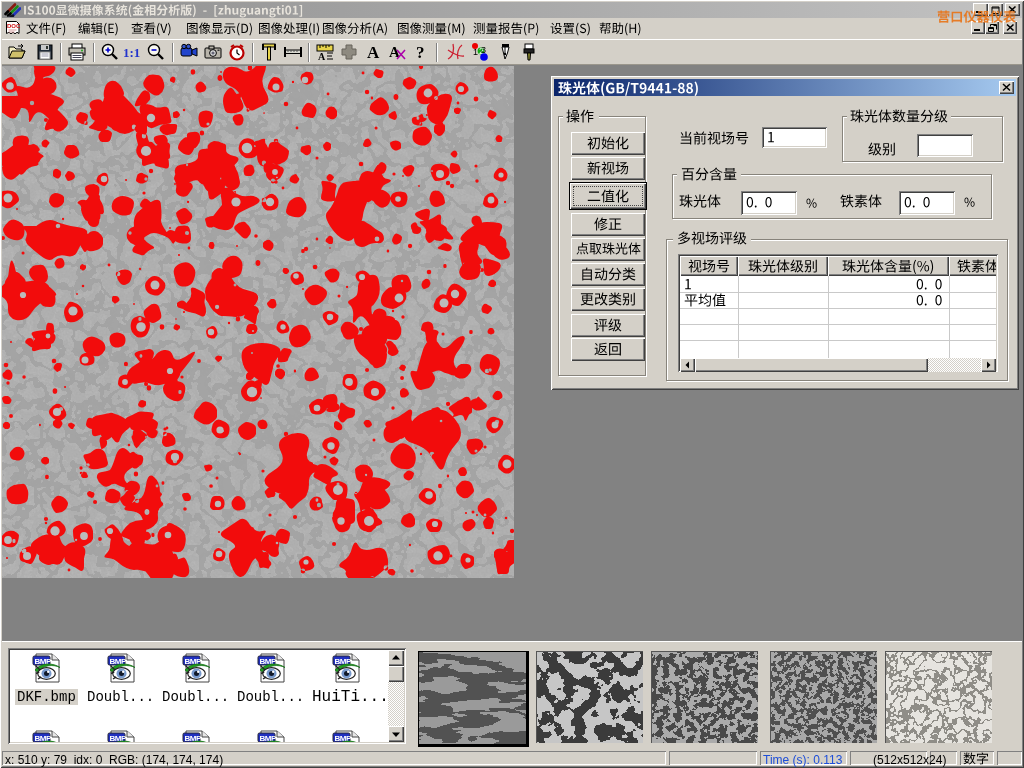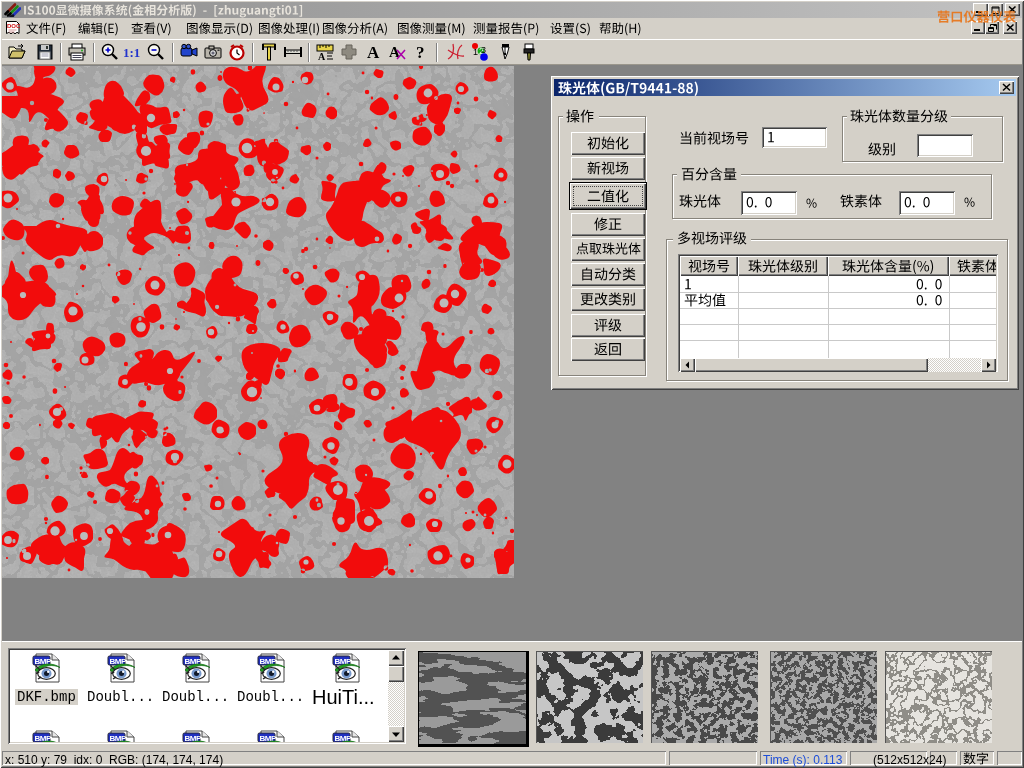--- a/index.html
+++ b/index.html
@@ -491,21 +491,21 @@
       <use href="#bmpicon"></use>
     </svg>
     <svg class="abs" style="left:322px;top:79px" width="29" height="31" viewBox="0 0 29 31">
       <use href="#bmpicon"></use>
     </svg>
   </div>
 <div class="abs" style="left:15px;top:689px;background:#d4d0c8;height:16px;padding:0 2px;font-family:'Liberation Mono',monospace;font-size:14px;line-height:16px;color:#000">DKF.bmp</div>
 <div class="abs" style="left:85px;top:689px;height:16px;padding:0 2px;font-family:'Liberation Mono',monospace;font-size:14px;line-height:16px;color:#000">Doubl...</div>
 <div class="abs" style="left:160px;top:689px;height:16px;padding:0 2px;font-family:'Liberation Mono',monospace;font-size:14px;line-height:16px;color:#000">Doubl...</div>
 <div class="abs" style="left:235px;top:689px;height:16px;padding:0 2px;font-family:'Liberation Mono',monospace;font-size:14px;line-height:16px;color:#000">Doubl...</div>
-<div class="abs" style="left:310px;top:689px;height:16px;padding:0 2px;font-family:Liberation Sans, sans-serif;font-size:20px;line-height:16px;color:#000">HuiTi...</div>
+<div class="abs" style="left:310px;top:689px;height:16px;padding:0 2px;font-family:Liberation Mono, monospace;font-size:16px;line-height:16px;color:#000">HuiTi...</div>
 <div class="abs dither" style="left:388px;top:650px;width:16px;height:92px"></div>
 <div class="abs btn" style="left:388px;top:650px;width:16px;height:16px"></div>
 <svg class="abs" style="left:388px;top:650px" width="16" height="16">
     <path d="M8 5l4 4.5H4z" fill="#000"></path>
   </svg>
 <div class="abs btn" style="left:388px;top:726px;width:16px;height:16px"></div>
 <svg class="abs" style="left:388px;top:726px" width="16" height="16">
     <path d="M8 11L4 6.5h8z" fill="#000"></path>
   </svg>
 <div class="abs btn" style="left:388px;top:666px;width:16px;height:16px"></div>

